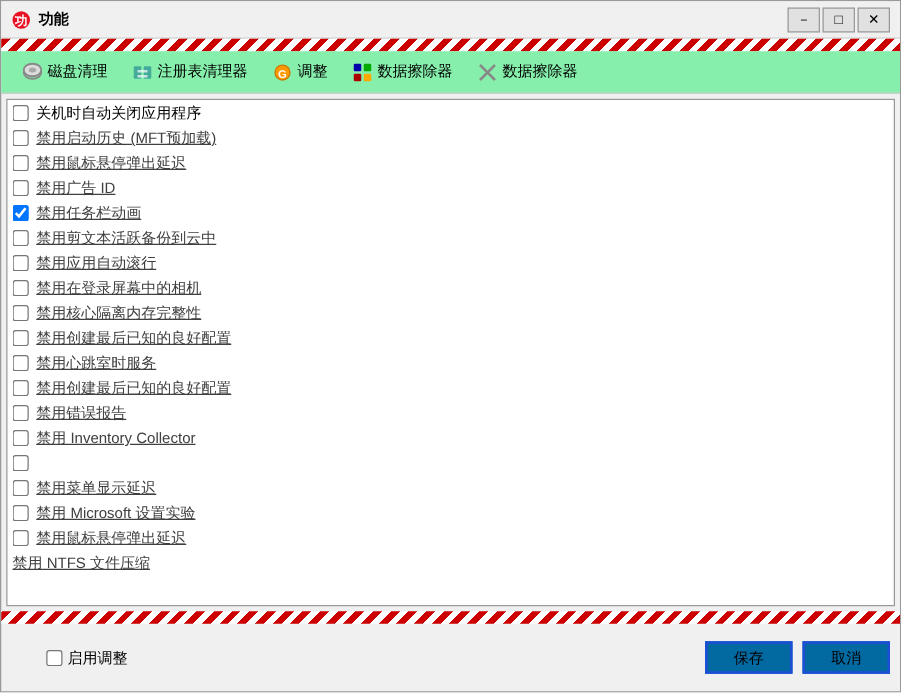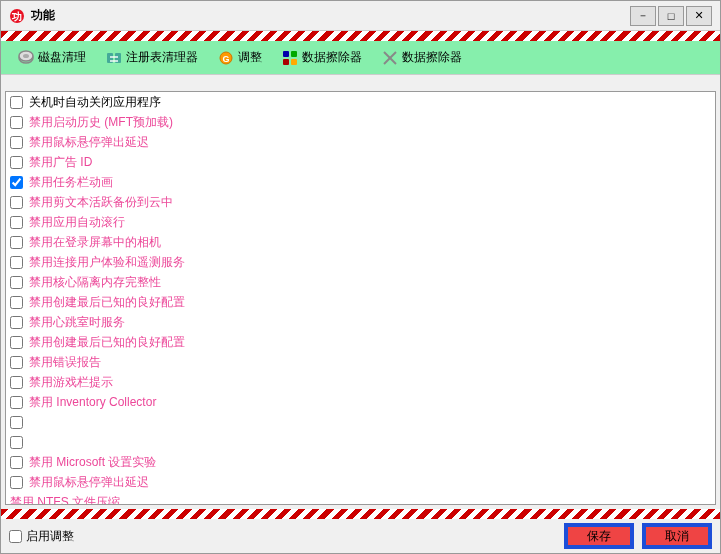--- a/index.html
+++ b/index.html
@@ -107,66 +107,66 @@
       flex-direction: column;
       overflow: hidden;
       padding: 4px;
     }
     .list-container {
       flex: 1;
       border: 1px solid #999;
       background: #fff;
       overflow-y: scroll;
       overflow-x: hidden;
-      margin-top: 12px;
     }
     .list-item {
       display: flex;
       align-items: center;
       padding: 2px 4px;
       height: 20px;
       line-height: 20px;
     }
     .list-item input[type="checkbox"] {
       margin-right: 6px;
       width: 13px;
       height: 13px;
       flex-shrink: 0;
       cursor: pointer;
     }
     .list-item-label {
       font-size: 12px;
     }
-    .item-yellow { color: #ec4899; }
+    .item-yellow { color: #404040; text-decoration: underline; }
     .item-black { color: #000; }
 
     .footer {
       display: flex;
       align-items: center;
-      padding: 4px 8px;
-      flex-shrink: 0;
+      padding: 14px 8px;
+      flex-shrink: 0;
+      margin-left: 28px;
     }
     .enable-check {
       display: flex;
       align-items: center;
       gap: 4px;
       font-size: 12px;
       cursor: pointer;
     }
     .footer-buttons {
       margin-left: auto;
       display: flex;
       gap: 8px;
     }
     .footer-btn {
       min-width: 70px;
       height: 26px;
       padding: 0 16px;
-      border: 4px solid #1d4ed8;
-      background: #ef4444;
+      border: 2px solid #1d4ed8;
+      background: #0369a1;
       cursor: pointer;
       font-size: 12px;
       color: #000;
     }
 
     
     .list-container::-webkit-scrollbar { width: 16px; }
     .list-container::-webkit-scrollbar-track { background: #f0f0f0; border-left: 1px solid #ccc; }
     .list-container::-webkit-scrollbar-thumb { background: #c0c0c0; border: 1px solid #999; }
   </style>
@@ -275,55 +275,48 @@
         <div class="list-item">
           <input type="checkbox" style="">
           <span class="list-item-label item-yellow">禁用应用自动滚行</span>
         </div>
         <div class="list-item">
           <input type="checkbox" style="">
           <span class="list-item-label item-yellow">禁用在登录屏幕中的相机</span>
         </div>
         <div class="list-item">
           <input type="checkbox" style="">
-          <span class="list-item-label item-yellow">禁用连接用户体验和遥测服务</span>
-        </div>
-        <div class="list-item">
-          <input type="checkbox" style="">
           <span class="list-item-label item-yellow">禁用核心隔离内存完整性</span>
         </div>
         <div class="list-item">
           <input type="checkbox" style="">
           <span class="list-item-label item-yellow">禁用创建最后已知的良好配置</span>
         </div>
         <div class="list-item">
           <input type="checkbox" style="">
           <span class="list-item-label item-yellow">禁用心跳室时服务</span>
         </div>
         <div class="list-item">
           <input type="checkbox" style="">
           <span class="list-item-label item-yellow">禁用创建最后已知的良好配置</span>
         </div>
         <div class="list-item">
           <input type="checkbox" style="">
           <span class="list-item-label item-yellow">禁用错误报告</span>
         </div>
         <div class="list-item">
           <input type="checkbox" style="">
-          <span class="list-item-label item-yellow">禁用游戏栏提示</span>
-        </div>
-        <div class="list-item">
-          <input type="checkbox" style="">
           <span class="list-item-label item-yellow">禁用 Inventory Collector</span>
         </div>
         <div class="list-item">
           <input type="checkbox" style="">
         </div>
         <div class="list-item">
           <input type="checkbox" style="">
+          <span class="list-item-label item-yellow">禁用菜单显示延迟</span>
         </div>
         <div class="list-item">
           <input type="checkbox" style="">
           <span class="list-item-label item-yellow">禁用 Microsoft 设置实验</span>
         </div>
         <div class="list-item">
           <input type="checkbox" style="">
           <span class="list-item-label item-yellow">禁用鼠标悬停弹出延迟</span>
         </div>
         <div class="list-item">

